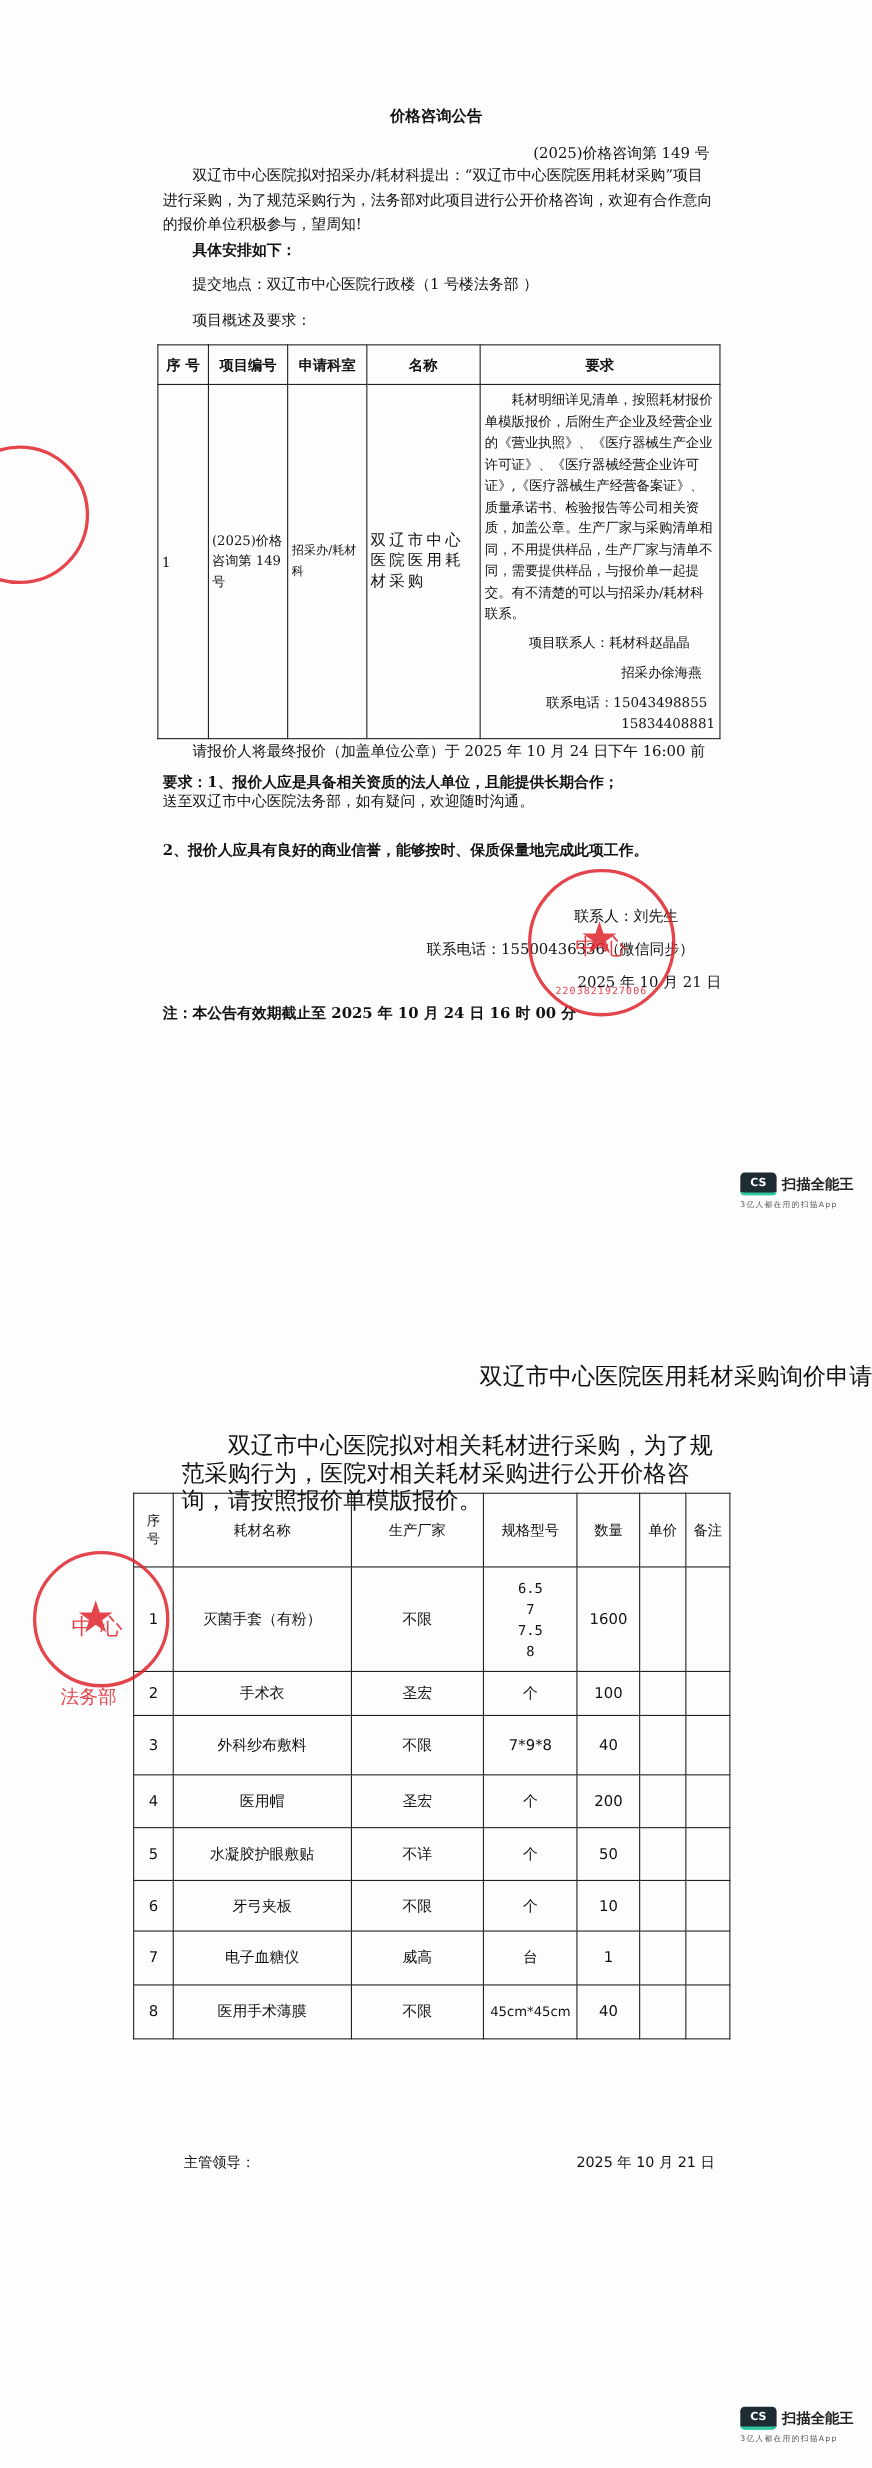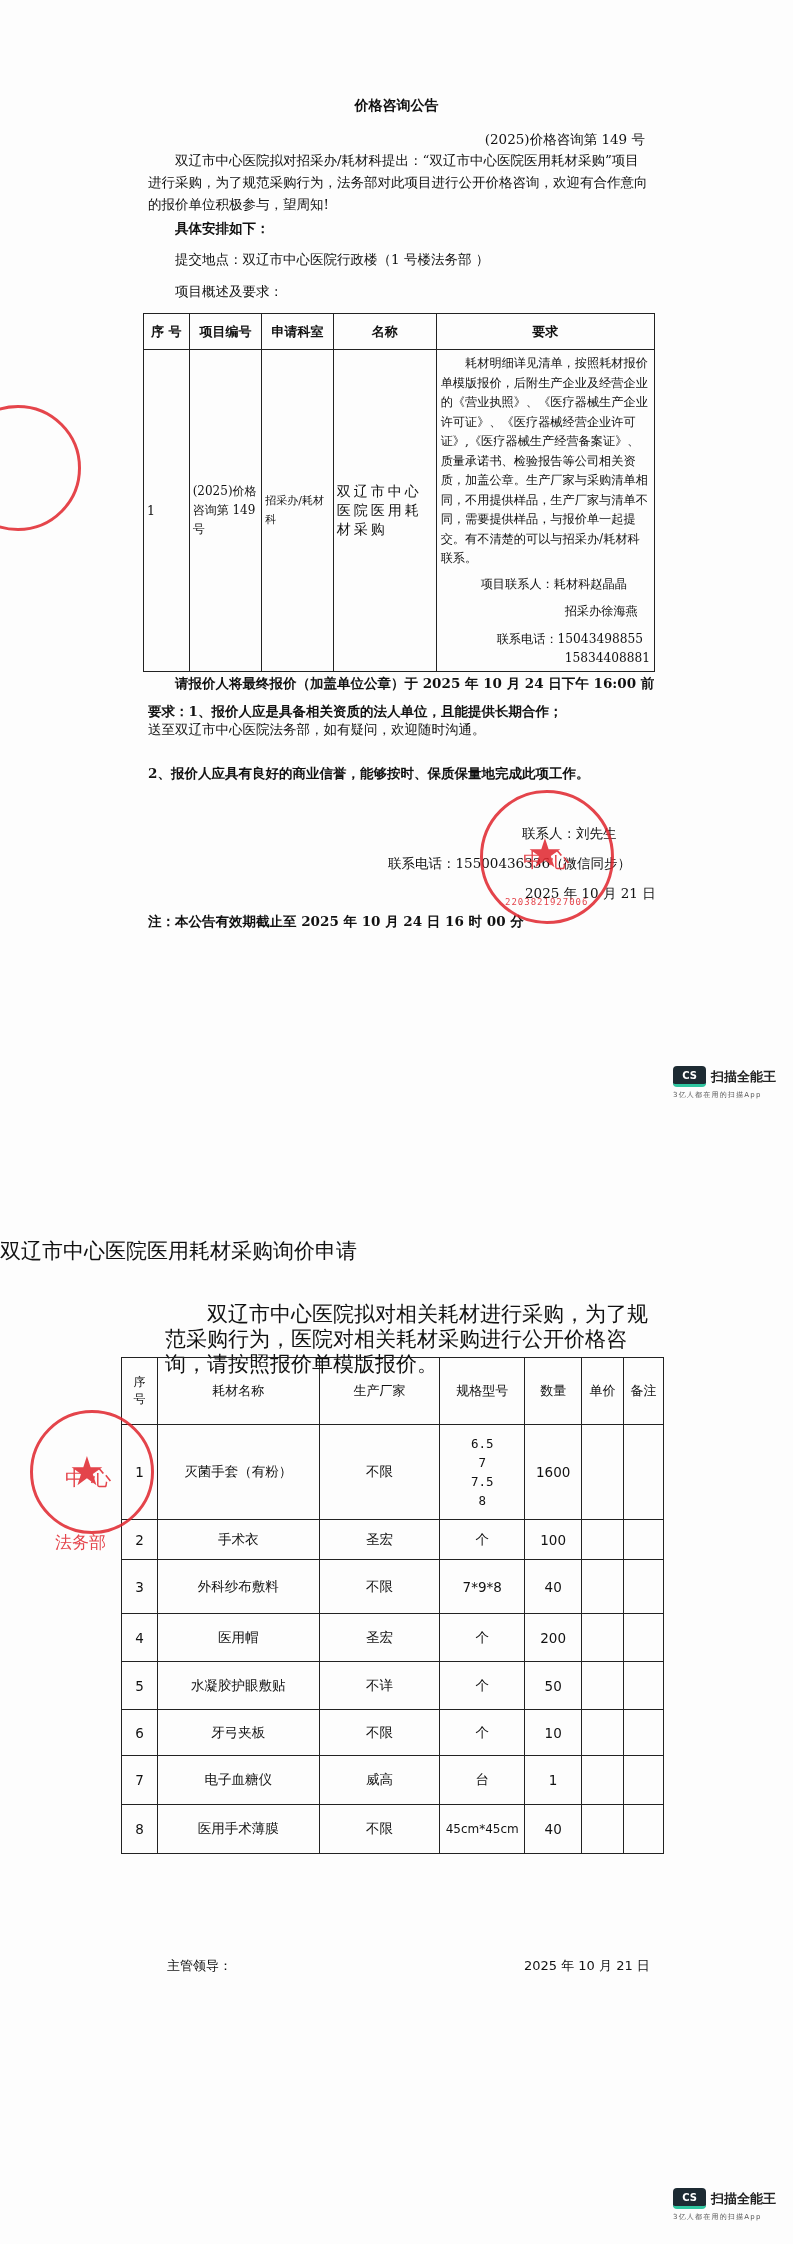--- a/index.html
+++ b/index.html
@@ -36,21 +36,21 @@
 
   
   .wm { position:absolute; right:8px; width:112px; font-family:"DejaVu Sans",sans-serif; }
   .wm .logo { display:flex; align-items:center; gap:5px; }
   .wm .cs { width:33px; height:21px; background:#1d2b33; color:#fff; border-radius:4px; font-size:10px; font-weight:bold;
             display:flex; align-items:center; justify-content:center; border-bottom:3px solid #2fc6a0; box-sizing:border-box; }
   .wm .name { font-size:13px; color:#222; font-weight:bold; }
   .wm .sub { font-size:7px; color:#555; letter-spacing:1.2px; margin-top:3px; }
 
   
-  .title2 { top:1237px; left:0; width:793px; text-align:left; font-size:21px; font-family:"DejaVu Sans",sans-serif; }
+  .title2 { top:1237px; left:0; width:793px; text-align:right; font-size:21px; font-family:"DejaVu Sans",sans-serif; }
   .para2 { left:165px; width:485px; font-size:21px; line-height:25px; font-family:"DejaVu Sans",sans-serif;margin-top:16px; }
   table.t2 { position:absolute; top:1357px; left:121px; width:543px; border-collapse:collapse; font-size:13.5px;
              font-family:"DejaVu Sans",sans-serif; }
   table.t2 td, table.t2 th { border:1.2px solid #222; text-align:center; vertical-align:middle; font-weight:normal; }
   table.t2 th { height:64px; font-size:13px; }
   .footer2 { font-size:13px; font-family:"DejaVu Sans",sans-serif;text-align:center; }
 </style>
 </head>
 <body>
 
@@ -91,21 +91,21 @@
         <div style="margin-top:8px;padding-left:124px;">招采办徐海燕</div>
         <div style="margin-top:8px;padding-left:56px;">
           <span>联系电话：</span><span>15043498855</span>
         </div>
         <div style="padding-left:124px;">15834408881</div>
       </td>
     </tr>
   </tbody>
     </table>
 
-  <div class="abs t" style="top:673px;left:175px;font-weight:bold;">请报价人将最终报价（加盖单位公章）于 2025 年 10 月 24 日下午 16:00 前</div>
+  <div class="abs t" style="top:673px;left:175px;">请报价人将最终报价（加盖单位公章）于 2025 年 10 月 24 日下午 16:00 前</div>
   <div class="abs t" style="top:719px;left:148px;text-align:right;">送至双辽市中心医院法务部，如有疑问，欢迎随时沟通。</div>
   <div class="abs t bold" style="top:701px;left:148px;">要求：1、报价人应是具备相关资质的法人单位，且能提供长期合作；</div>
   <div class="abs t bold" style="top:763px;left:148px;">2、报价人应具有良好的商业信誉，能够按时、保质保量地完成此项工作。</div>
   <div class="abs t" style="top:823px;left:522px;">联系人：刘先生</div>
   <div class="abs t" style="top:853px;left:388px;">联系电话：15500436336（微信同步）</div>
   <div class="abs t" style="top:883px;left:525px;">2025 年 10 月 21 日</div>
   <div class="abs t bold" style="top:911px;left:148px;">注：本公告有效期截止至 2025 年 10 月 24 日 16 时 00 分</div>
 
   <div class="stamp" style="left:480px;top:790px;width:128px;height:128px;">
     <div class="txt" style="left:40px;top:14px;">中 心</div>

